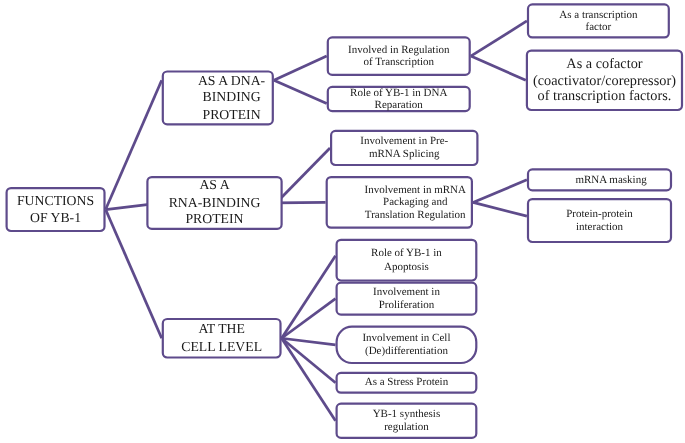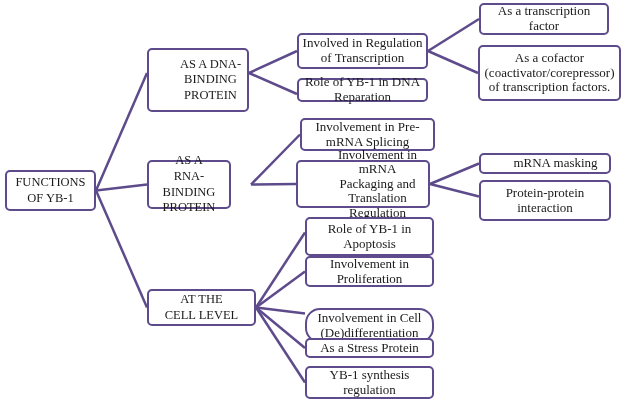--- a/index.html
+++ b/index.html
@@ -1,21 +1,21 @@
 <!DOCTYPE html>
 <html><head>
 <meta charset="utf-8">
 <style>
   html, body { margin:0; padding:0; background:#ffffff; }
   #canvas { position:relative; width:623px; height:403px; overflow:hidden; background:#ffffff;
             font-family:"Liberation Serif","DejaVu Serif",serif; color:#1a1a1a; }
   svg#links { position:absolute; left:0; top:0; width:623px; height:403px; }
   .node { position:absolute; box-sizing:border-box; border:2.5px solid #5e4b8b; border-radius:5px;
           background:#ffffff; display:flex; align-items:center; justify-content:center;
-          text-align:center; font-size:13px; line-height:1.12; padding:1px 3px; white-space:pre-line; }
+          text-align:center; font-size:10px; line-height:1.12; padding:1px 3px; white-space:pre-line; }
   .node.lvl0, .node.lvl1 { font-size:12.5px; line-height:1.25; }
 </style>
 </head>
 <body>
 
 <div id="canvas">
   <svg id="links">
       <line x1="96" y1="190.5" x2="147" y2="73" stroke="#5e4b8b" stroke-width="2.5"></line>
       <line x1="96" y1="190.5" x2="147" y2="184.5" stroke="#5e4b8b" stroke-width="2.5"></line>
       <line x1="96" y1="190.5" x2="147" y2="307.5" stroke="#5e4b8b" stroke-width="2.5"></line>
@@ -30,24 +30,24 @@
       <line x1="256" y1="307.5" x2="305" y2="232.5" stroke="#5e4b8b" stroke-width="2.5"></line>
       <line x1="256" y1="307.5" x2="305" y2="271.5" stroke="#5e4b8b" stroke-width="2.5"></line>
       <line x1="256" y1="307.5" x2="305" y2="313.5" stroke="#5e4b8b" stroke-width="2.5"></line>
       <line x1="256" y1="307.5" x2="305" y2="348" stroke="#5e4b8b" stroke-width="2.5"></line>
       <line x1="256" y1="307.5" x2="305" y2="382.5" stroke="#5e4b8b" stroke-width="2.5"></line>
     </svg>
 
   <div class="node lvl0" style="left:5px;top:170px;width:91px;height:41px;">FUNCTIONS
 OF  YB-1</div>
 
-  <div class="node lvl1" style="left:147px;top:48px;width:102px;height:64px;padding-left:28px;">AS  A DNA-
+  <div class="node lvl1" style="left:147px;top:64px;width:102px;height:50px;padding-left:28px;">AS  A DNA-
 BINDING
 PROTEIN</div>
-  <div class="node lvl1" style="left:147px;top:160px;width:84px;height:49px;">AS  A
+  <div class="node lvl1" style="left:133px;top:160px;width:124px;height:49px;">AS  A
 RNA-BINDING
 PROTEIN</div>
   <div class="node lvl1" style="left:147px;top:289px;width:109px;height:37px;">AT  THE
 CELL  LEVEL</div>
 
   <div class="node" style="left:297px;top:33px;width:131px;height:36px;">Involved  in Regulation
 of Transcription</div>
   <div class="node" style="left:297px;top:78px;width:131px;height:24px;">Role of YB-1  in DNA
 Reparation</div>
   <div class="node" style="left:300px;top:118px;width:135px;height:33px;">Involvement  in Pre-
@@ -62,18 +62,18 @@
 (coactivator/corepressor)
 of transcription factors.</div>
   <div class="node" style="left:479px;top:153px;width:132px;height:21px;padding-left:24px;">mRNA  masking</div>
   <div class="node" style="left:479px;top:180px;width:132px;height:41px;">Protein-protein
 interaction</div>
 
   <div class="node" style="left:305px;top:217px;width:129px;height:39px;">Role of YB-1  in
 Apoptosis</div>
   <div class="node" style="left:305px;top:256px;width:129px;height:31px;">Involvement  in
 Proliferation</div>
-  <div class="node" style="left:305px;top:308px;width:129px;height:35px;border-radius:15px;">Involvement  in Cell
+  <div class="node" style="left:305px;top:296px;width:129px;height:35px;border-radius:15px;">Involvement  in Cell
 (De)differentiation</div>
   <div class="node" style="left:305px;top:338px;width:129px;height:20px;">As  a Stress Protein</div>
   <div class="node" style="left:305px;top:366px;width:129px;height:33px;">YB-1  synthesis
 regulation</div>
 </div>
 
 </body></html>

